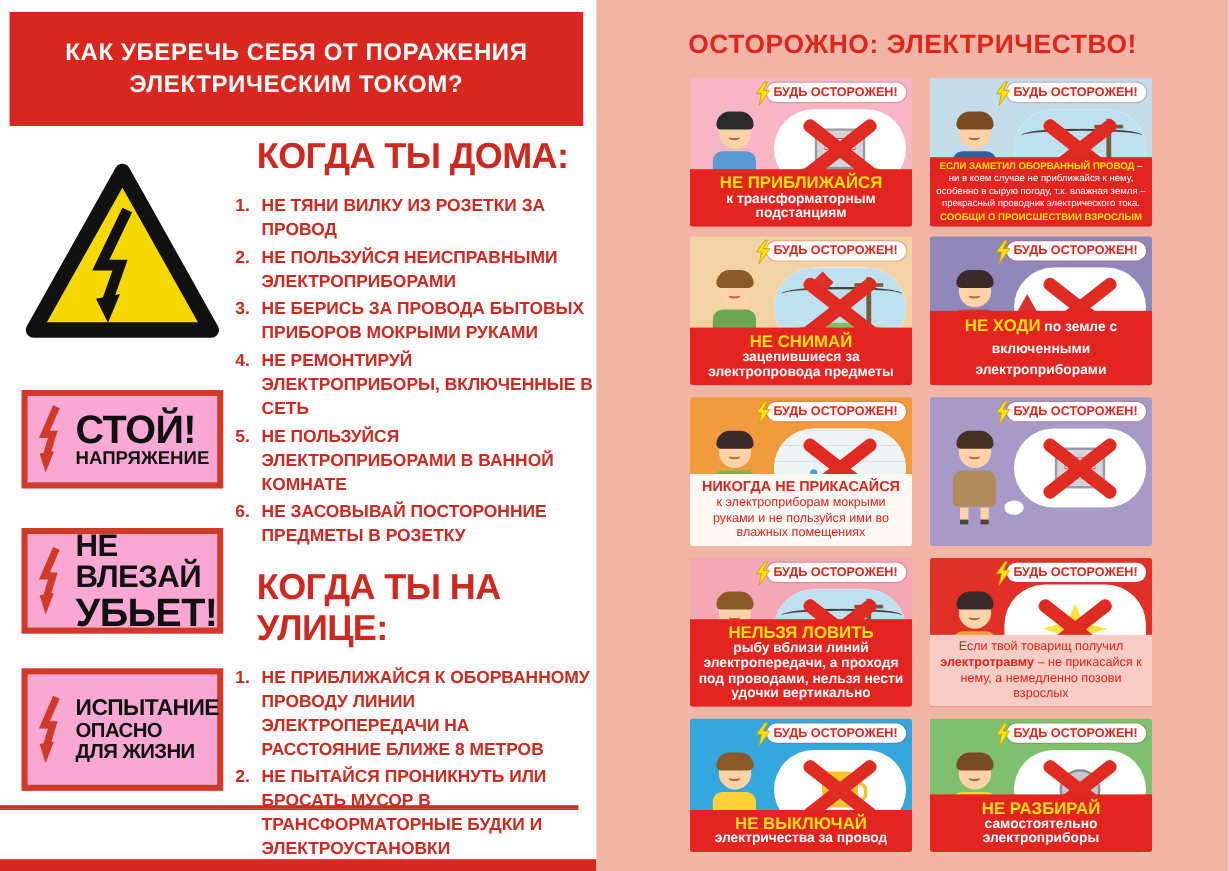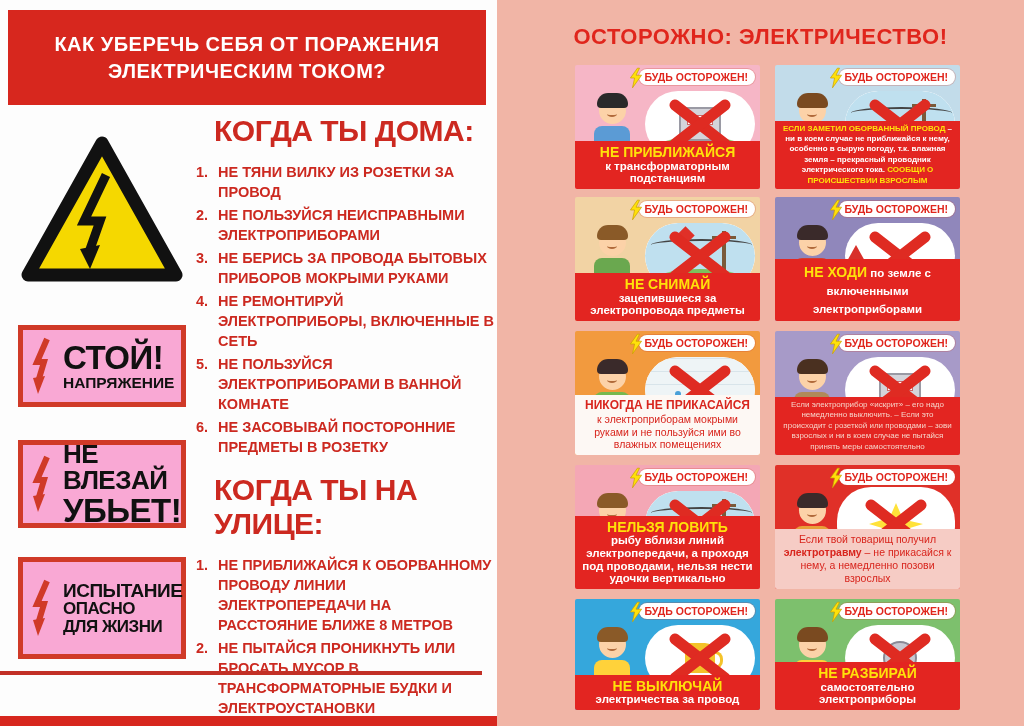--- a/index.html
+++ b/index.html
@@ -106,21 +106,21 @@
 
   .cap { position:absolute; left:0; right:0; bottom:0; background:#e32521; z-index:5;
          display:flex; flex-direction:column; align-items:center; justify-content:center;
          text-align:center; padding:4px 5px; }
   .cap .em { color:#ffe10a; font-weight:bold; font-size:14px; line-height:1.05; }
   .cap .rest { color:#fff; font-weight:bold; font-size:11.5px; line-height:1.1; }
   .cap-inline { display:block; }
   .cap-inline .em, .cap-inline .rest { display:inline;margin-top:12px; }
   .cap-small { padding:3px 4px; }
   .cap-small .sm { font-size:8px; line-height:1.3; font-weight:bold; }
-  .cap-small .sm .y { color:#ffe10a; } .cap-small .sm .w { color:#fff; font-weight:bold; }
+  .cap-small .sm .y { color:#ffe10a; } .cap-small .sm .w { color:#fff; font-weight:normal; }
   .cap-light { background:#fdf8f4; }
   .cap-light .r-em { color:#d8251d; font-weight:bold; font-size:12px; line-height:1.15; }
   .cap-light .r-txt { color:#d8251d; font-size:10.5px; line-height:1.2; }
   .cap-pink { background:#f6ccc5; }
   .cap-pink .r-txt { color:#d8251d; font-size:10.5px; line-height:1.25; }
   .cap-pink .r-txt b { font-weight:bold; }
   .cap6 .r6 { color:#f6d3c8; font-size:8px; line-height:1.3; }
 </style>
 </head>
 <body>
@@ -407,23 +407,20 @@
         </div>
       <div class="bubble">
         <div class="scene">
             <div class="sc-box"></div>
           </div>
         <div class="xmark">
             <i></i>
             <i></i>
           </div>
       </div>
-      <div class="cap cap-small cap6">
-        <div class="r6">Если электроприбор «искрит» – его надо немедленно выключить. – Если это происходит с розеткой или проводами – зови взрослых и ни в коем случае не пытайся принять меры самостоятельно</div>
-      </div>
     </div>
 
     <div class="card col-l row4" style="background-color: rgb(244, 167, 181);">
       <div class="banner">
         <svg class="bolt-sm" viewBox="0 0 20 28">
             <polygon points="12,0 2,14 8,14 5,28 18,10 10,10 15,0" fill="#ffe10a" stroke="#c8a000" stroke-width="1"></polygon>
           </svg>
         <span class="btxt">БУДЬ ОСТОРОЖЕН!</span>
       </div>
       <div class="kid" style="--hair:#8a5a28;--cloth:#6aa84f">

